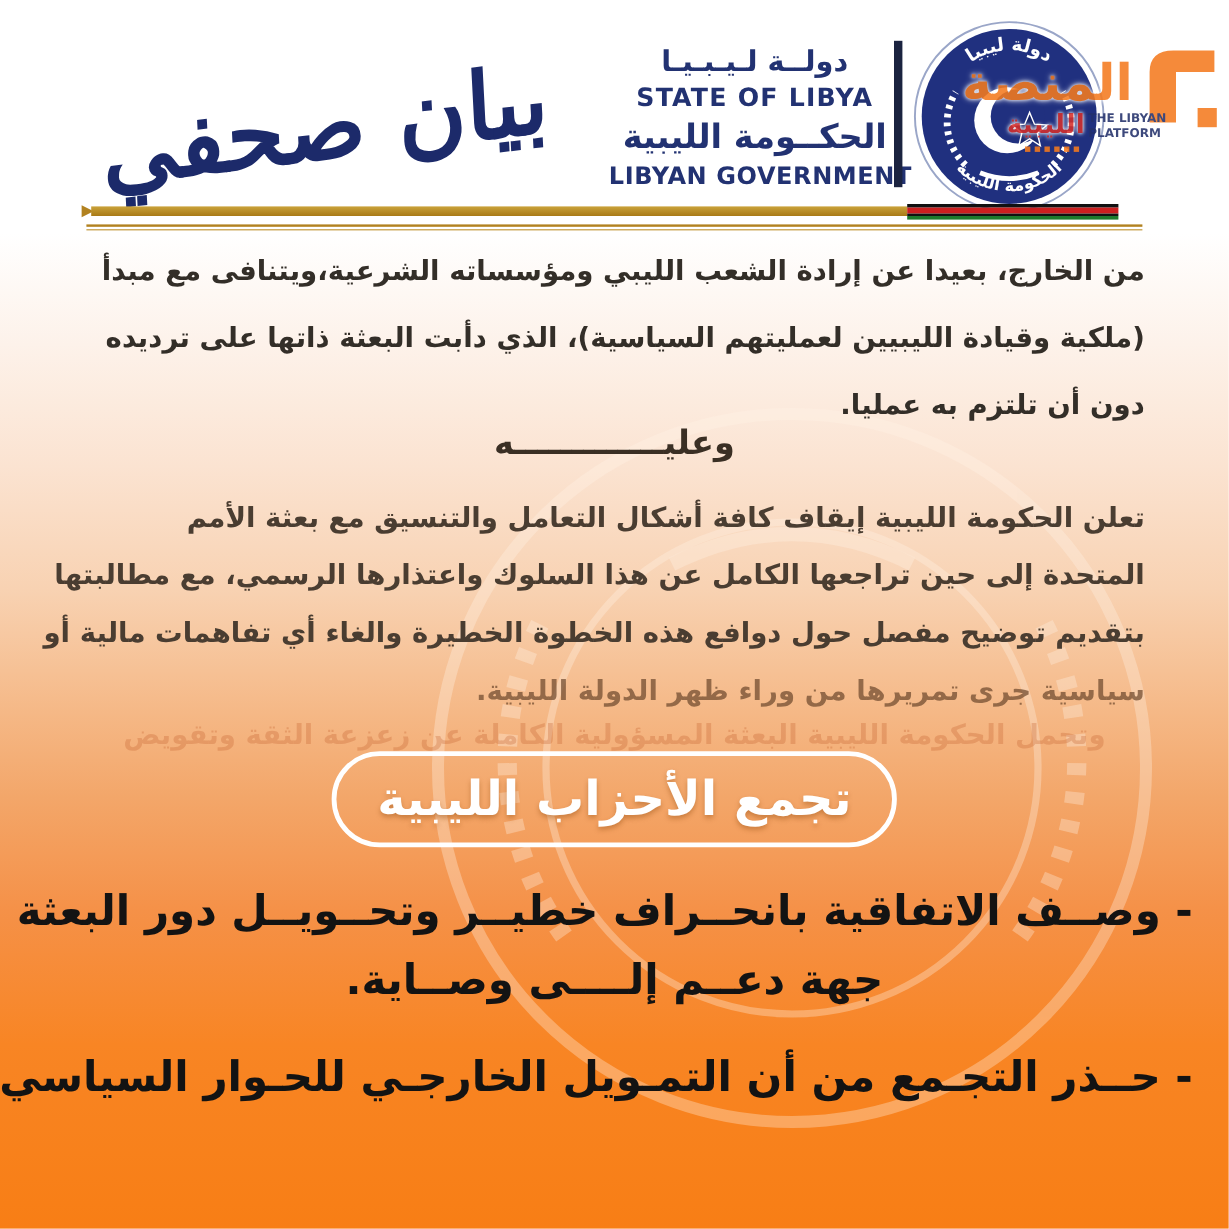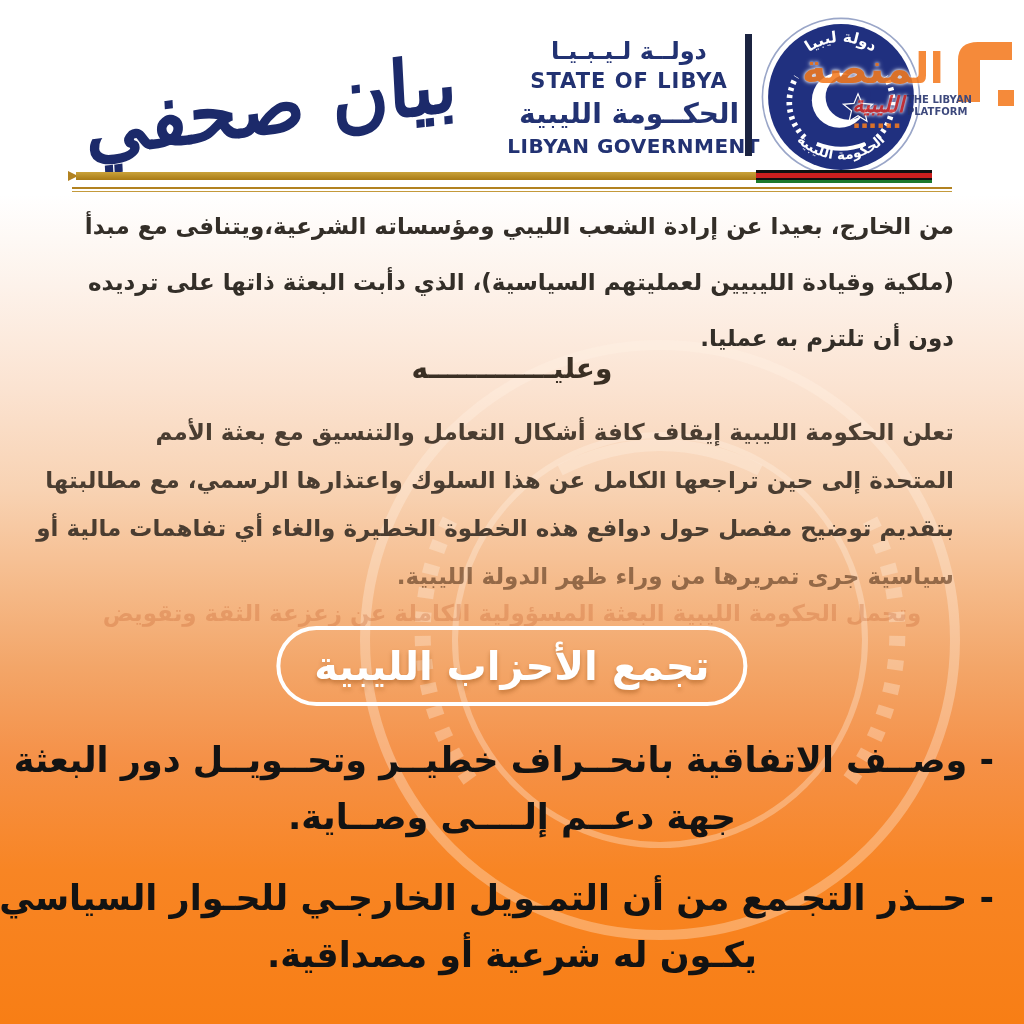--- a/index.html
+++ b/index.html
@@ -24,21 +24,21 @@
   .gov-block .en1{font-size:21px;font-weight:bold;letter-spacing:1px;line-height:30px;}
   .gov-block .ar2{font-size:28px;font-weight:bold;line-height:36px;}
   .gov-block .en2{font-size:20px;font-weight:bold;letter-spacing:.5px;line-height:28px;text-align:right;}
   .vbar{position:absolute;left:745px;top:34px;width:7px;height:122px;background:#1b2340;}
   .seal{position:absolute;left:760px;top:16px;width:162px;height:162px;}
   
   .platform{position:absolute;left:812px;top:38px;width:210px;height:110px;opacity:.88;}
   .platform .p-main{position:absolute;right:78px;top:6px;font-size:42px;font-weight:bold;color:#f47a1f;direction:rtl;white-space:nowrap;
     text-shadow:0 0 3px #ffffff,0 0 5px #ffffff;}
   .platform .p-sub{position:absolute;right:118px;top:54px;font-size:22px;font-weight:bold;color:#d62f2c;direction:rtl;
-    text-shadow:0 0 3px #ffffff,0 0 4px #ffffff;font-style:italic;}
+    text-shadow:0 0 3px #ffffff,0 0 4px #ffffff;}
   .platform .p-dots{position:absolute;right:120px;top:82px;font-size:9px;color:#f47a1f;letter-spacing:2px;}
   .platform .p-en{position:absolute;right:50px;top:56px;font-size:10px;font-weight:bold;color:#23306b;line-height:12px;text-align:left;}
   .platform .p-glyph{position:absolute;right:0;top:0;}
   
   .div-chev{position:absolute;left:68px;top:171px;width:0;height:0;
     border-top:5px solid transparent;border-bottom:5px solid transparent;border-left:10px solid #b28220;}
   .div-bar{position:absolute;left:76px;top:172px;width:680px;height:8px;
     background:linear-gradient(180deg,#caa23a,#a87a16);}
   .div-stripes{position:absolute;left:756px;top:170px;width:176px;height:13px;}
   .div-stripes .s1{height:3px;background:#111111;}
@@ -164,16 +164,15 @@
 
   <div class="badge">
     <span>تجمع الأحزاب الليبية</span>
   </div>
 
   <div class="bullets">
     <div class="bl">- وصــف الاتفاقية بانحــراف خطيــر وتحــويــل دور البعثة مـن</div>
     <div class="bl">جهة دعــم إلــــى وصــاية.</div>
     <div class="gap"></div>
     <div class="bl">- حــذر التجـمع من أن التمـويل الخارجـي للحـوار السياسي لن</div>
-    <div class="bl">يكـون له شرعية أو مصداقية.</div>
   </div>
 
 </div>
 
 </body></html>

